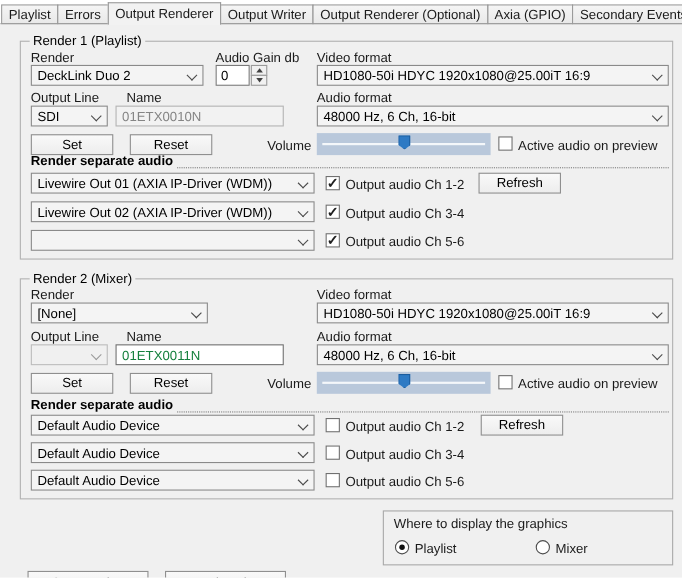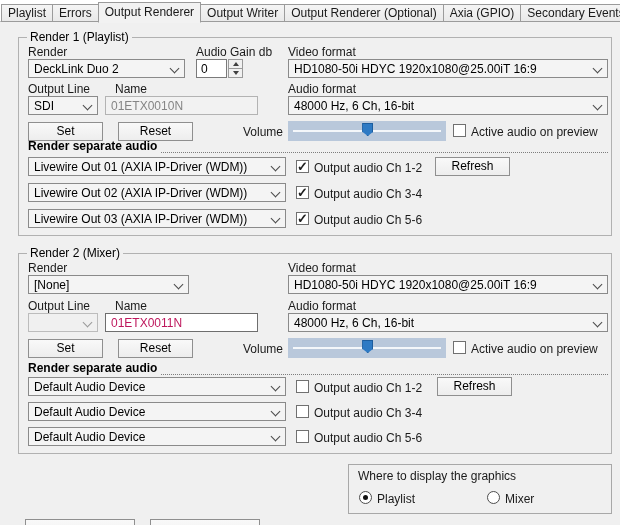--- a/index.html
+++ b/index.html
@@ -54,21 +54,21 @@
     border-right:1px solid #4a4a4a; border-bottom:1px solid #4a4a4a;
     transform:rotate(45deg);
   }
   .combo.disabled { background:#f0f0f0; border-color:#bcbcbc; color:#8a8a8a; }
   .combo.disabled .chev { border-color:#9a9a9a; }
 
   
   .txt {
     position:absolute; height:19px; border:1px solid #6e6e6e;
     background:#fff; padding:0 5px; font:12px "Liberation Sans",sans-serif;
-    color:#be185d;
+    color:#15803d;
   }
   .txt.readonly { background:#f2f2f2; border-color:#b3b3b3; color:#858585; }
 
   
   .btn {
     position:absolute; height:19px; line-height:17px; text-align:center;
     background:linear-gradient(#f9f9f9,#ededed);
     border:1px solid #8f8f8f; cursor:default; color:#000;
   }
   .btn.big { height:22px; line-height:20px;margin-top:40px; }
@@ -213,21 +213,20 @@
 <div class="btn" style="left:435px; top:157px; width:75px;">Refresh</div>
 
 <div class="combo" style="left:28px; top:183px; width:258px;">
   <span>Livewire Out 02 (AXIA IP-Driver (WDM))</span>
   <span class="chev"></span>
 </div>
 <span class="checkbox checked" style="left:296px; top:186px;"></span>
 <span class="lbl" style="left:314px; top:187px;">Output audio Ch 3-4</span>
 
 <div class="combo" style="left:28px; top:209px; width:258px;">
-  <span>Livewire Out 03 (AXIA IP-Driver (WDM))</span>
   <span class="chev"></span>
 </div>
 <span class="checkbox checked" style="left:296px; top:212px;"></span>
 <span class="lbl" style="left:314px; top:213px;">Output audio Ch 5-6</span>
 
 <div class="groupbox" style="left:18px; top:253px; width:594px; height:201px;">
   <span class="legend">Render 2 (Mixer)</span>
 </div>
 
 <span class="lbl" style="left:28px; top:261px;">Render</span>

